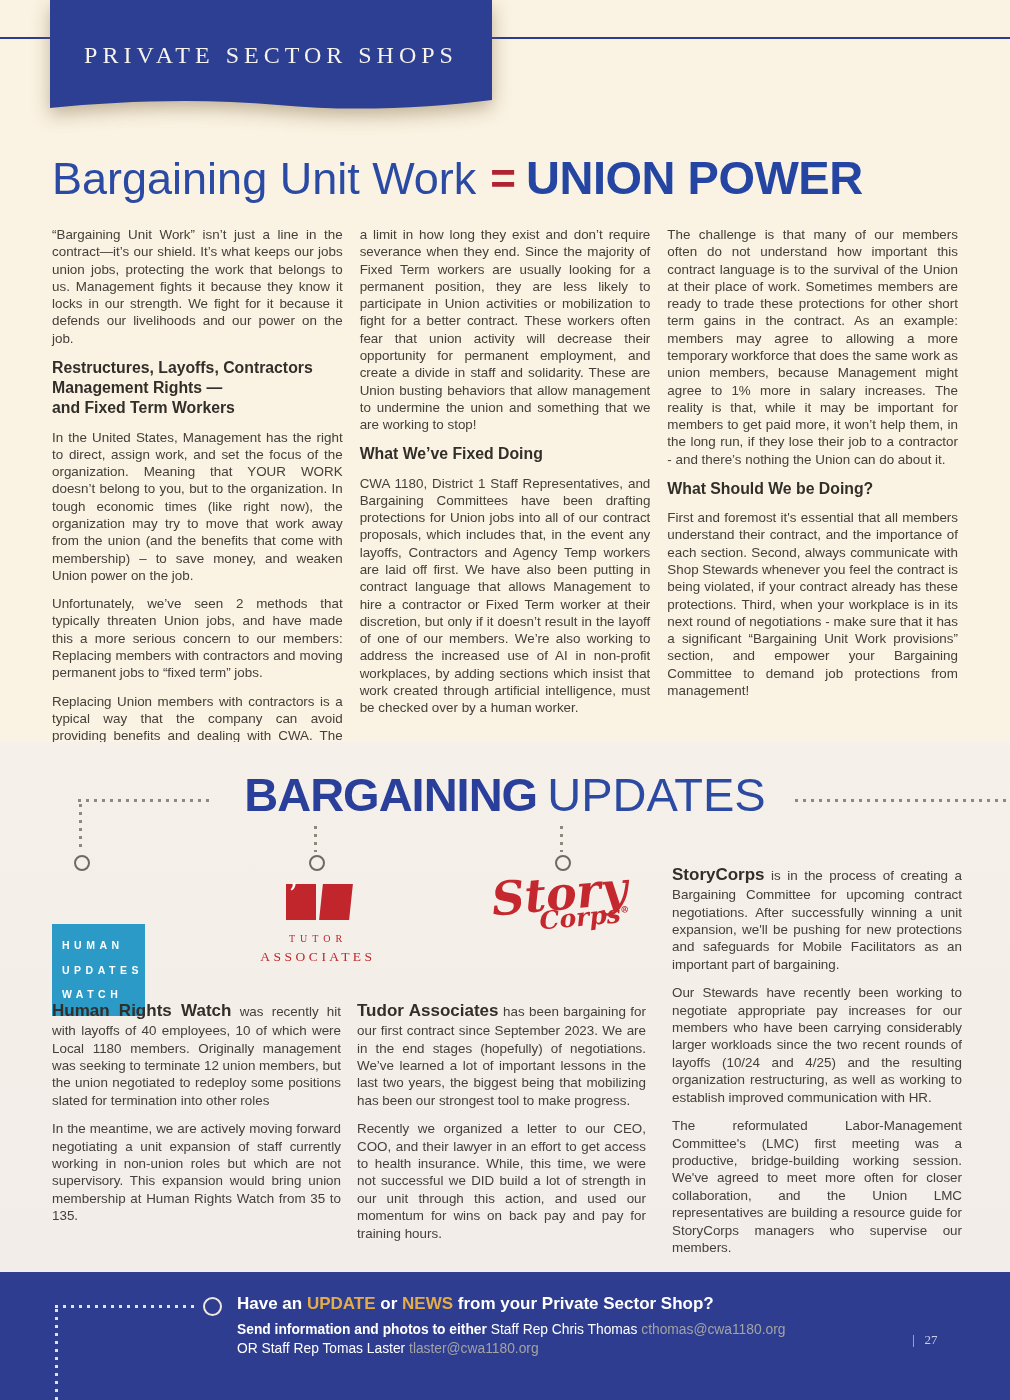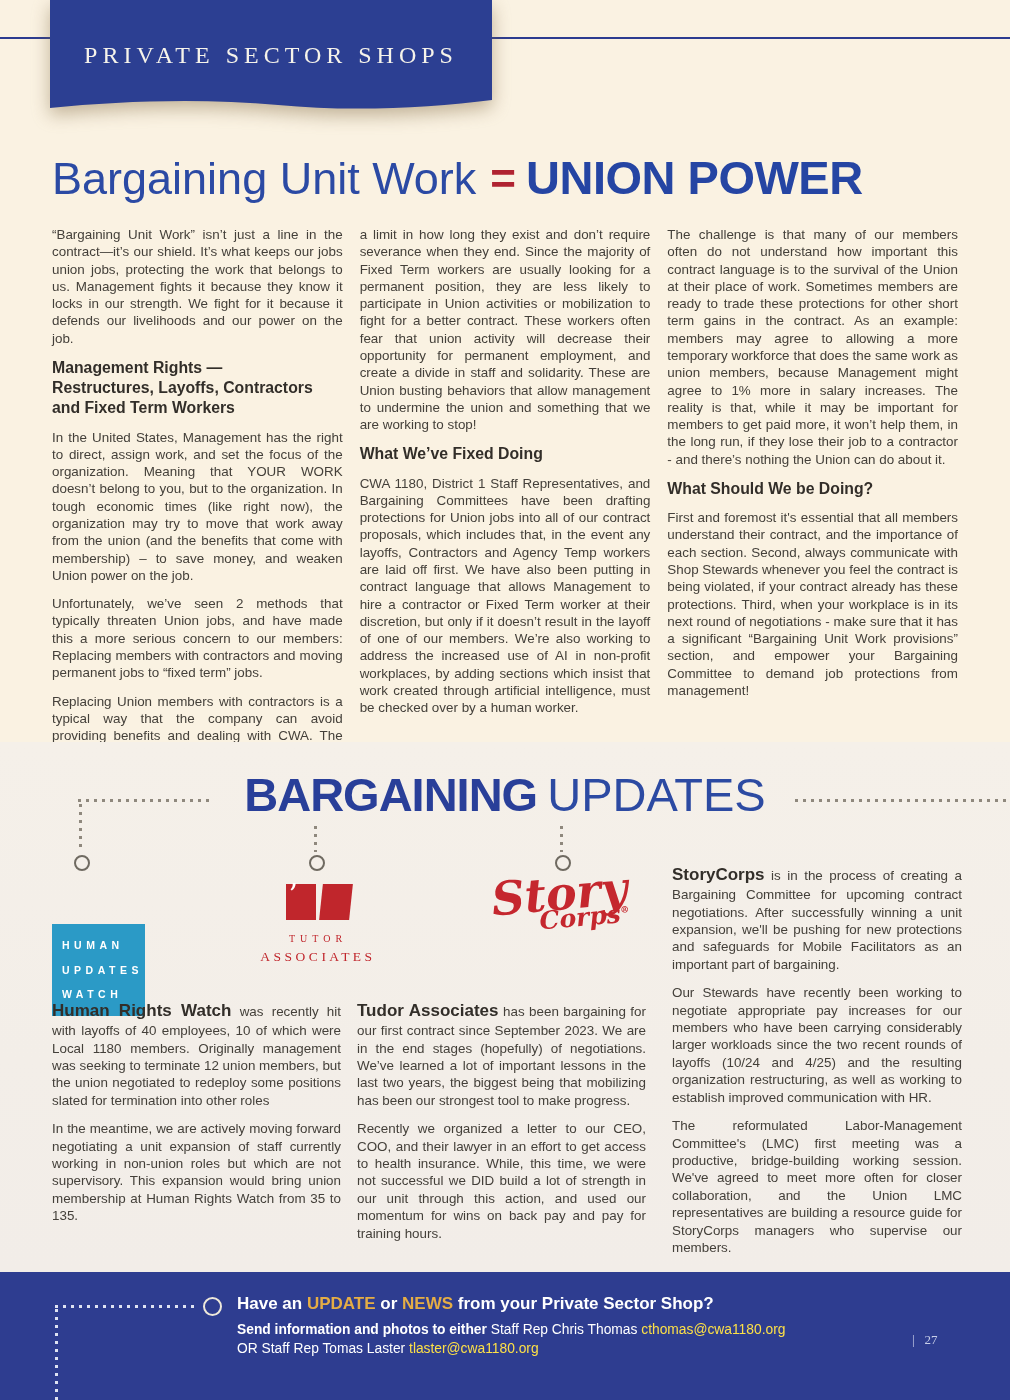--- a/index.html
+++ b/index.html
@@ -73,21 +73,21 @@
   .f-dv{position:absolute;left:55px;top:37px;width:3px;height:91px;
     background-image:repeating-linear-gradient(180deg,#dfe3f2 0,#dfe3f2 3px,transparent 3px,transparent 8px);}
   .f-circle{position:absolute;left:203px;top:25px;width:15px;height:15px;
             border:2px solid #eee8da;border-radius:50%;}
   .f-text{position:absolute;left:237px;top:22px;color:#fff;}
   .f-line1{font-size:17px;font-weight:700;}
   .f-line2{font-size:13.8px;margin-top:8px;}
   .f-line3{font-size:13.8px;margin-top:4px;}
   .f-bold{font-weight:700;}
   .gold{color:#e5ad45;}
-  .email{color:#fde047;text-decoration:none;}
+  .email{color:#a3a3a3;text-decoration:none;}
   .f-page{position:absolute;left:912px;top:60px;color:#c8cfe9;
           font-family:"Liberation Serif",serif;font-size:13px;}
   .f-page .sep{margin-right:10px;}
 </style>
 </head>
 <body>
 
 <div class="page">
 
   <div class="top-rule"></div>
@@ -100,22 +100,22 @@
   </div>
 
   <div class="headline">
     <span class="hl-light">Bargaining Unit Work</span><span class="hl-eq">=</span><span class="hl-bold">UNION POWER</span>
   </div>
 
   <div class="article">
     <div class="col">
       <p>“Bargaining Unit Work” isn’t just a line in the contract—it’s our shield. It’s what keeps our jobs union jobs, protecting the work that belongs to us. Management fights it because they know it locks in our strength. We fight for it because it defends our livelihoods and our power on the job.</p>
       <h3>
+        <span class="hl-line">Restructures, Layoffs, Contractors</span>
         <span class="hl-line">Management Rights —</span>
-        <span class="hl-line">Restructures, Layoffs, Contractors</span>
         <span class="hl-line">and Fixed Term Workers</span>
       </h3>
       <p>In the United States, Management has the right to direct, assign work, and set the focus of the organization. Meaning that YOUR WORK doesn’t belong to you, but to the organization. In tough economic times (like right now), the organization may try to move that work away from the union (and the benefits that come with membership) – to save money, and weaken Union power on the job.</p>
       <p>Unfortunately, we’ve seen 2 methods that typically threaten Union jobs, and have made this a more serious concern to our members: Replacing members with contractors and moving permanent jobs to “fixed term” jobs.</p>
       <p>Replacing Union members with contractors is a typical way that the company can avoid providing benefits and dealing with CWA. The second, is to replace regular full time Union jobs with “Fixed Term” (think of temporary) positions, which have</p>
     </div>
     <div class="col">
       <p>a limit in how long they exist and don’t require severance when they end. Since the majority of Fixed Term workers are usually looking for a permanent position, they are less likely to participate in Union activities or mobilization to fight for a better contract. These workers often fear that union activity will decrease their opportunity for permanent employment, and create a divide in staff and solidarity. These are Union busting behaviors that allow management to undermine the union and something that we are working to stop!</p>
       <h3>What We’ve Fixed Doing</h3>
       <p>CWA 1180, District 1 Staff Representatives, and Bargaining Committees have been drafting protections for Union jobs into all of our contract proposals, which includes that, in the event any layoffs, Contractors and Agency Temp workers are laid off first. We have also been putting in contract language that allows Management to hire a contractor or Fixed Term worker at their discretion, but only if it doesn’t result in the layoff of one of our members. We’re also working to address the increased use of AI in non-profit workplaces, by adding sections which insist that work created through artificial intelligence, must be checked over by a human worker.</p>

